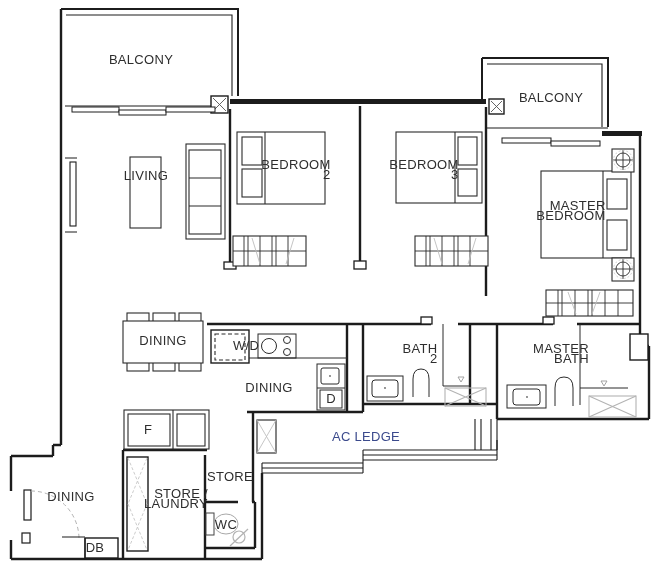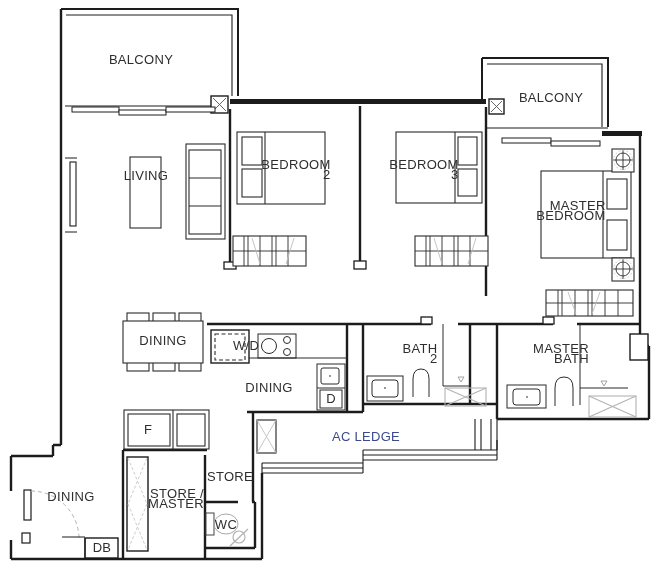--- a/index.html
+++ b/index.html
@@ -234,17 +234,17 @@
 <span class="lbl" style="left:331px;top:399px">D</span>
 <span class="lbl" style="left:420px;top:354px">BATH
 2</span>
 <span class="lbl" style="left:561px;top:354px">MASTER
 BATH</span>
 <span class="lbl navy" style="left:366px;top:437px">AC LEDGE</span>
 <span class="lbl" style="left:148px;top:430px">F</span>
 <span class="lbl" style="left:230px;top:477px">STORE</span>
 <span class="lbl" style="left:71px;top:497px">DINING</span>
 <span class="lbl" style="left:176px;top:499px">STORE /
-MASTER</span>
+LAUNDRY</span>
 <span class="lbl" style="left:226px;top:525px">WC</span>
-<span class="lbl" style="left:102px;top:548px">DB</span>
+<span class="lbl" style="left:95px;top:548px">DB</span>
 
 </div>
 
 </body></html>

